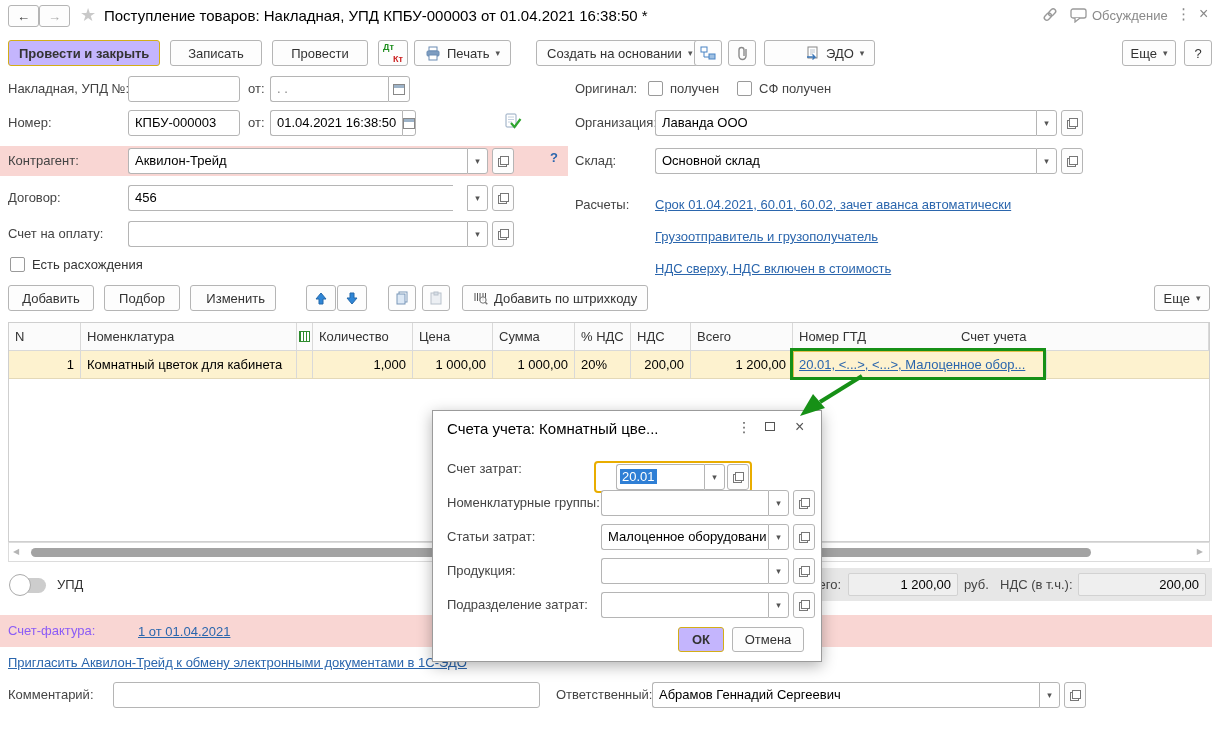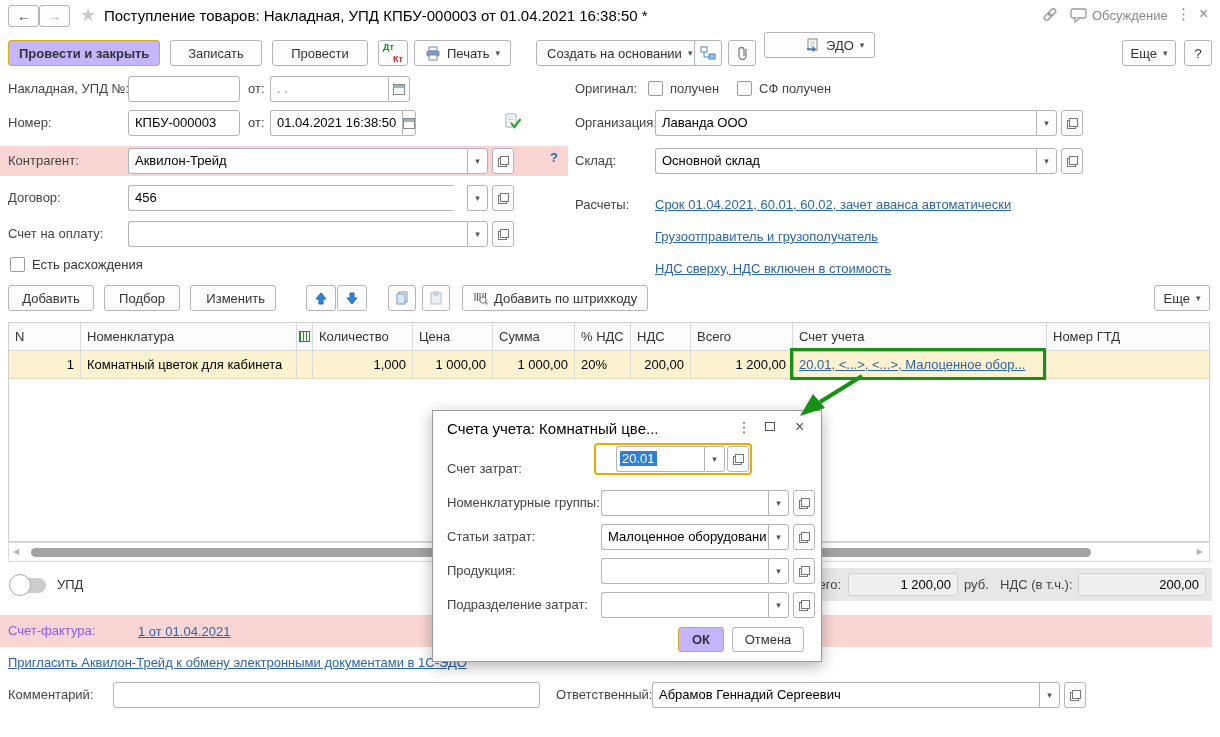--- a/index.html
+++ b/index.html
@@ -137,21 +137,21 @@
         <path d="M4 6 v5 h5" stroke="#4a84c4" fill="none"></path>
         <rect x="1" y="1" width="6" height="5" fill="#fff" stroke="#4a84c4"></rect>
         <rect x="9" y="8" width="6" height="5" fill="#9fc0e2" stroke="#4a84c4"></rect>
       </svg>
   </div>
   <div class="abs btn" style="left:728px;top:40px;width:28px;padding:0;">
     <svg width="15" height="16" viewBox="0 0 15 16">
         <path d="M11 4 v7 a3.5 3.5 0 0 1 -7 0 V5 a2.5 2.5 0 0 1 5 0 v6" fill="none" stroke="#8a8a8a" stroke-width="1.4"></path>
       </svg>
   </div>
-  <div class="abs btn" style="left:764px;top:32px;padding-left:40px;">
+  <div class="abs btn" style="left:764px;top:40px;padding-left:40px;">
     <svg width="15" height="15" viewBox="0 0 15 15">
         <rect x="3" y="1" width="9" height="11" fill="#fff" stroke="#888"></rect>
         <path d="M5 4 h5 M5 6 h5 M5 8 h3" stroke="#b9c2cc"></path>
         <path d="M2 11 h8 l-2.5 -2.5 M10 11 l-2.5 2.5" fill="none" stroke="#3a76b8" stroke-width="1.4"></path>
       </svg>
     <span>ЭДО</span>
     <span class="ddglyph">▾</span>
   </div>
   <div class="abs btn" style="left:1122px;top:40px;width:54px;">
     <span>Еще</span>
@@ -299,22 +299,22 @@
       <div class="tc c1">Номенклатура</div>
       <div class="tc c2">
           <span class="barcode-ico"></span>
         </div>
       <div class="tc c3">Количество</div>
       <div class="tc c4">Цена</div>
       <div class="tc c5">Сумма</div>
       <div class="tc c6">% НДС</div>
       <div class="tc c7">НДС</div>
       <div class="tc c8">Всего</div>
+      <div class="tc c10">Номер ГТД</div>
       <div class="tc c9">Счет учета</div>
-      <div class="tc c10">Номер ГТД</div>
     </div>
     <div class="trow drow">
       <div class="tc c0 num">1</div>
       <div class="tc c1">Комнатный цветок для кабинета</div>
       <div class="tc c2"></div>
       <div class="tc c3 num">1,000</div>
       <div class="tc c4 num">1 000,00</div>
       <div class="tc c5 num">1 000,00</div>
       <div class="tc c6">20%</div>
       <div class="tc c7 num">200,00</div>
@@ -369,21 +369,21 @@
 
   <div class="dialog">
     <div class="dlg-title">Счета учета: Комнатный цве...</div>
     <div class="abs winbtn" style="left:304px;top:8px;font-size:14px;">⋮</div>
     <div class="abs winbtn" style="left:332px;top:11px;">
         <span class="maxsq"></span>
       </div>
     <div class="abs winbtn" style="left:362px;top:7px;font-size:16px;">×</div>
 
     <div class="dlg-lbl" style="left:14px;top:45px;">Счет затрат:</div>
-    <div class="focusbox" style="left:161px;top:32px;padding-left:20px;">
+    <div class="focusbox" style="left:161px;top:50px;padding-left:20px;">
       <div class="combo" style="width:109px;">
         <div class="val" style="padding:0 3px;"><span class="sel">20.01</span></div>
         <div class="dd">▾</div>
       </div>
       <div class="openbtn" style="margin-left:2px;">
           <span class="ico-open"></span>
         </div>
     </div>
 
     <div class="dlg-lbl" style="left:14px;top:79px;">Номенклатурные группы:</div>

